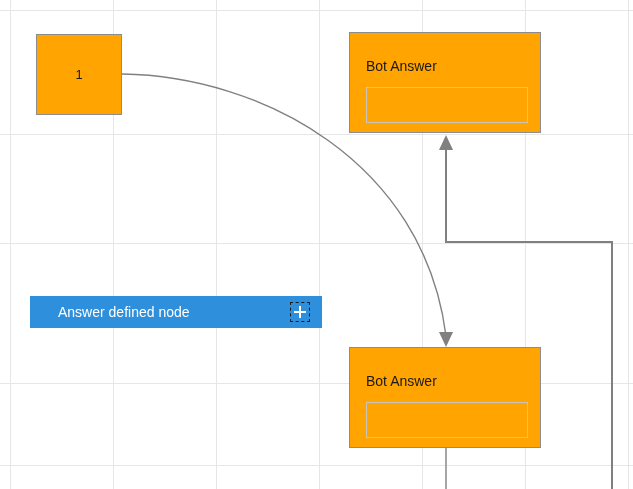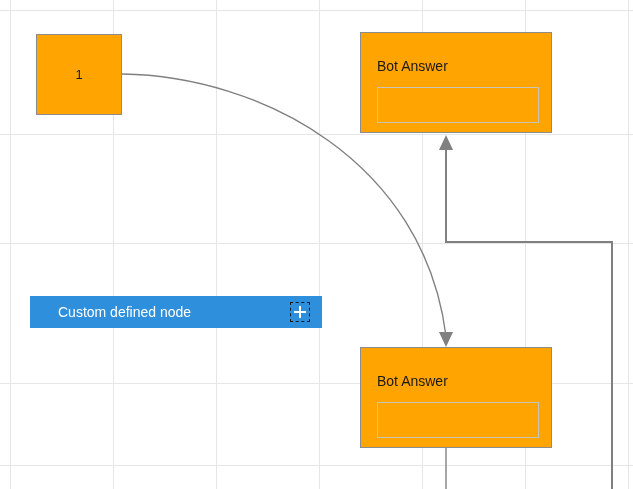--- a/index.html
+++ b/index.html
@@ -56,21 +56,20 @@
   }
   .node-num {
     display: flex;
     align-items: center;
     justify-content: center;
     color: #1a1a1a;
     font-size: 13px;
   }
   .node-bot {
     padding: 0;
-    margin-left: 11px;
   }
   .node-bot .node-title {
     position: absolute;
     left: 16px;
     top: 26px;
     font-size: 14px;
     color: #1a1a1a;
     line-height: 1;
     white-space: nowrap;
   }
@@ -172,17 +171,17 @@
     <div class="node-title">Bot Answer</div>
     <div class="node-slot"></div>
   </div>
 
   <div class="node node-bot" style="left:349px; top:347px; width:192px; height:101px;">
     <div class="node-title">Bot Answer</div>
     <div class="node-slot"></div>
   </div>
 
   <div class="palette-bar" style="left:30px; top:296px; width:292px; height:32px;">
-    <span class="palette-label">Custom defined node</span>
+    <span class="palette-label">Answer defined node</span>
     <span class="plus-box"></span>
   </div>
 
 </div>
 
 </body></html>

